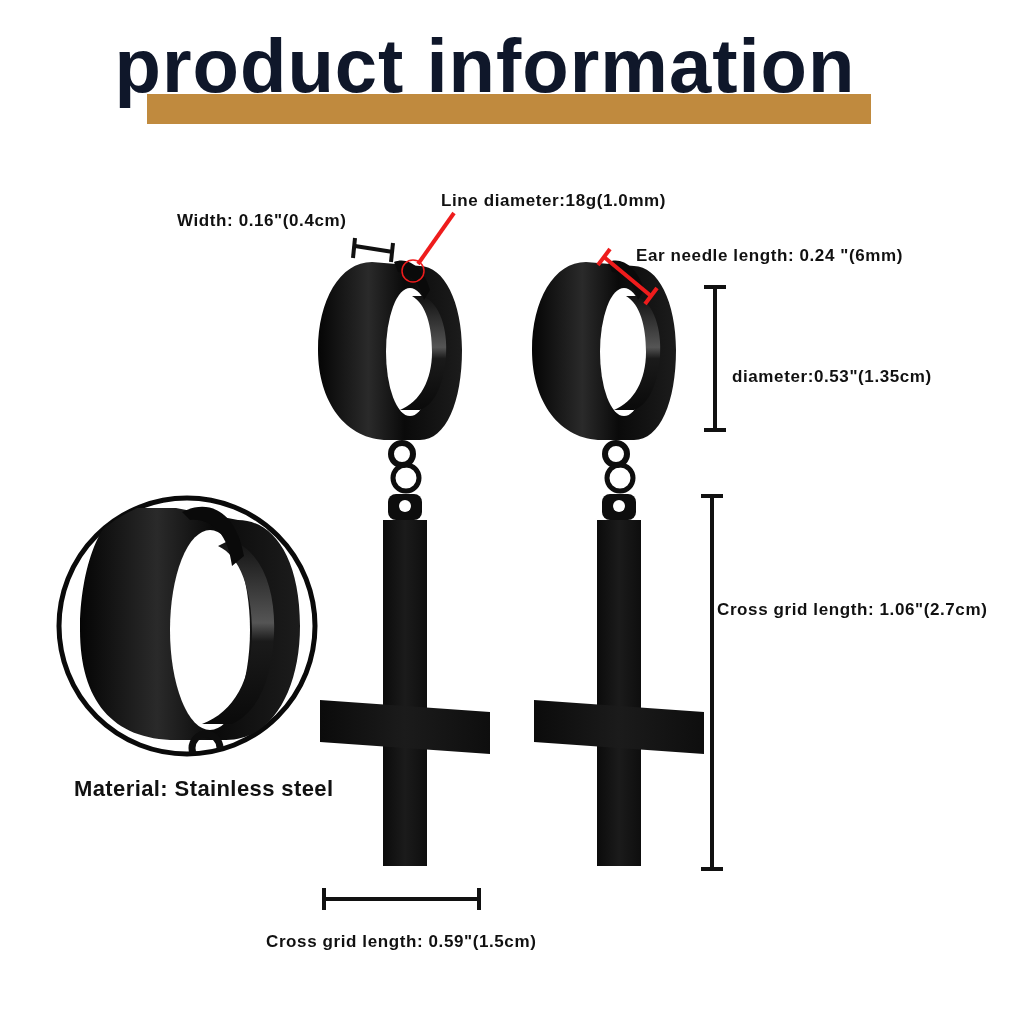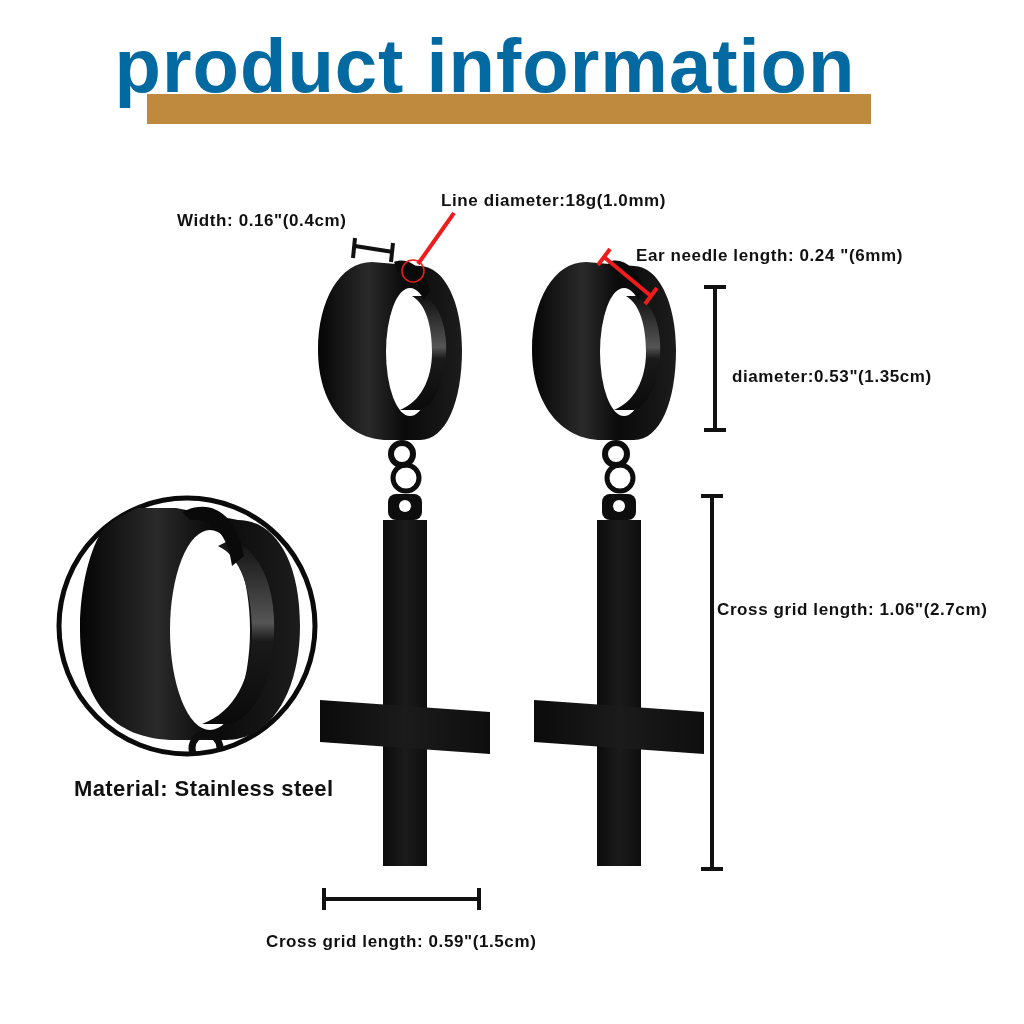--- a/index.html
+++ b/index.html
@@ -1,21 +1,21 @@
 <!DOCTYPE html>
 <html style="--accent: #c08a3e;"><head>
   <meta charset="utf-8">
   <style>
     html, body { margin:0; padding:0; background:#ffffff; }
     body { width:1024px; height:1024px; position:relative; overflow:hidden;
            font-family:"Liberation Sans", "DejaVu Sans", sans-serif; color:#111; }
     .title-band { position:absolute; left:147px; top:94px; width:724px; height:30px; background:var(--accent); }
     .title { position:absolute; left:0; width:970px; top:28px; text-align:center;
              font-family:"Liberation Sans", sans-serif; font-weight:bold; font-size:76px;
-             letter-spacing:1px; color:#0369a1; line-height:1; }
+             letter-spacing:1px; color:#0f172a; line-height:1; }
     .lbl { position:absolute; font-weight:bold; font-size:17px; letter-spacing:0.6px; color:#111; white-space:nowrap; }
     .lbl.big { font-size:22px; letter-spacing:0.4px;margin-left:25px; }
     svg.art { position:absolute; left:0; top:0; }
   </style>
 </head>
 <body>
 
 <div class="title-band"></div>
 <div class="title">product information</div>
 

